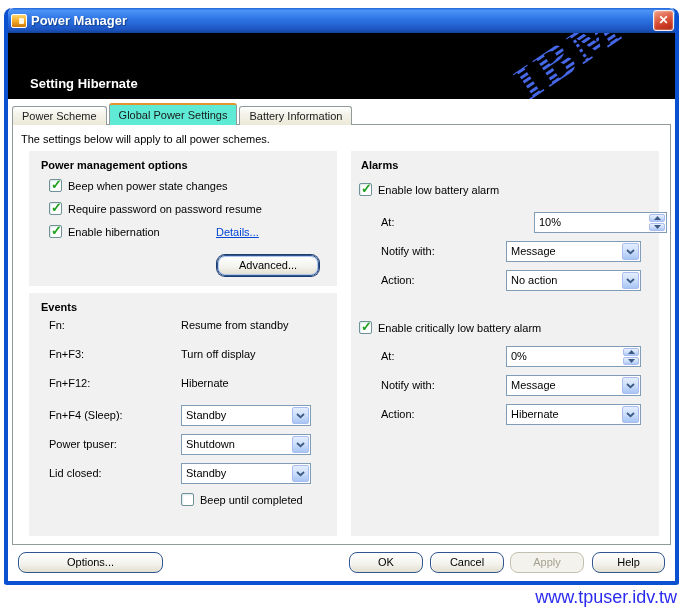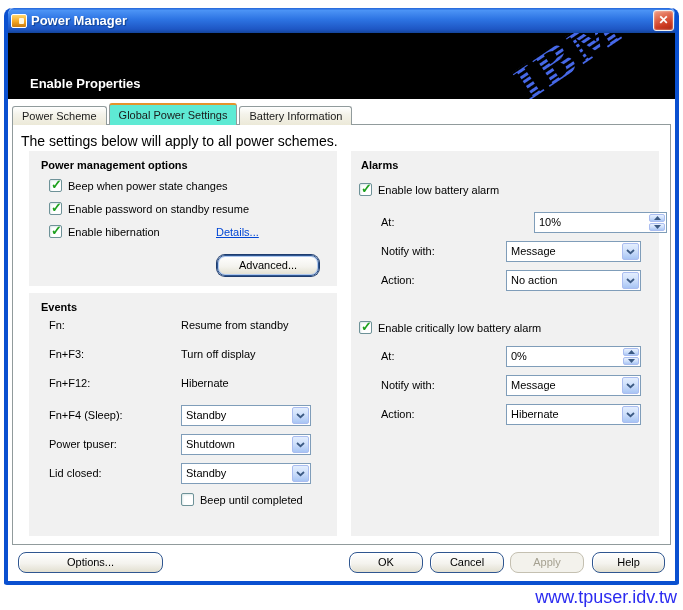--- a/index.html
+++ b/index.html
@@ -36,21 +36,21 @@
   .tabs { position:absolute; left:4px; top:95px; display:flex; align-items:flex-end; z-index:3; }
   .tab { border:1px solid #919b9c; border-bottom:none; border-radius:3px 3px 0 0;
     background:linear-gradient(180deg,#ffffff 0%,#f4f3ea 40%,#ece9d8 100%);
     font-size:11px; color:#1a1a1a; padding:0 9px; height:19px; line-height:18px; margin-right:2px; cursor:pointer; }
   .tab.active { background:#5eead4; height:22px; line-height:20px; border-top:2px solid #e5932c;
     position:relative; z-index:4; }
 
   
   .page { position:absolute; left:4px; top:116px; width:659px; height:421px;
     background:#fff; border:1px solid #919b9c; z-index:2; }
-  .intro { position:absolute; left:8px; top:8px; font-size:14px; color:#000; }
+  .intro { position:absolute; left:8px; top:8px; font-size:11px; color:#000; }
   .panel { position:absolute; background:#f1f1f1; }
   .phead { position:absolute; left:12px; top:8px; font-size:11px; font-weight:bold; color:#000; }
 
   
   .cbrow { position:absolute; display:flex; align-items:center; cursor:pointer; }
   .cb { width:13px; height:13px; background:#fff; border:1px solid #6e9298; border-radius:2px;
     box-shadow:inset 1px 1px 2px #dce8e8; position:relative; flex:0 0 13px; }
   .cb .check { position:absolute; left:1px; top:-3px; color:#1fa11f; font-size:13px; font-weight:bold; }
   .cblabel { font-size:11px; margin-left:6px; color:#000; white-space:nowrap; }
 
@@ -89,21 +89,21 @@
 <div id="stage">
   <div class="window">
 
     <div class="titlebar">
       <span class="appicon"></span>
       <span class="titletext">Power Manager</span>
       <span class="closebtn"><span>✕</span></span>
     </div>
 
     <div class="banner">
-      <span class="bannertitle">Enable Properties</span>
+      <span class="bannertitle">Setting Hibernate</span>
       <span class="ibm">IBM</span>
     </div>
 
     <div class="tabs">
       <div class="tab">Power Scheme</div>
       <div class="tab active">Global Power Settings</div>
       <div class="tab">Battery Information</div>
     </div>
 
     <div class="page">
@@ -114,21 +114,21 @@
         <div class="cbrow" style="left:20px;top:28px;">
           <span class="cb">
               <span class="check">✓</span>
             </span>
           <span class="cblabel">Beep when power state changes</span>
         </div>
         <div class="cbrow" style="left:20px;top:51px;">
           <span class="cb">
               <span class="check">✓</span>
             </span>
-          <span class="cblabel">Enable password on standby resume</span>
+          <span class="cblabel">Require password on password resume</span>
         </div>
         <div class="cbrow" style="left:20px;top:74px;">
           <span class="cb">
               <span class="check">✓</span>
             </span>
           <span class="cblabel">Enable hibernation</span>
         </div>
         <span class="link" style="left:187px;top:75px;">Details...</span>
         <div class="xpbtn focusring" style="left:188px;top:104px;width:102px;">Advanced...</div>
       </div>

